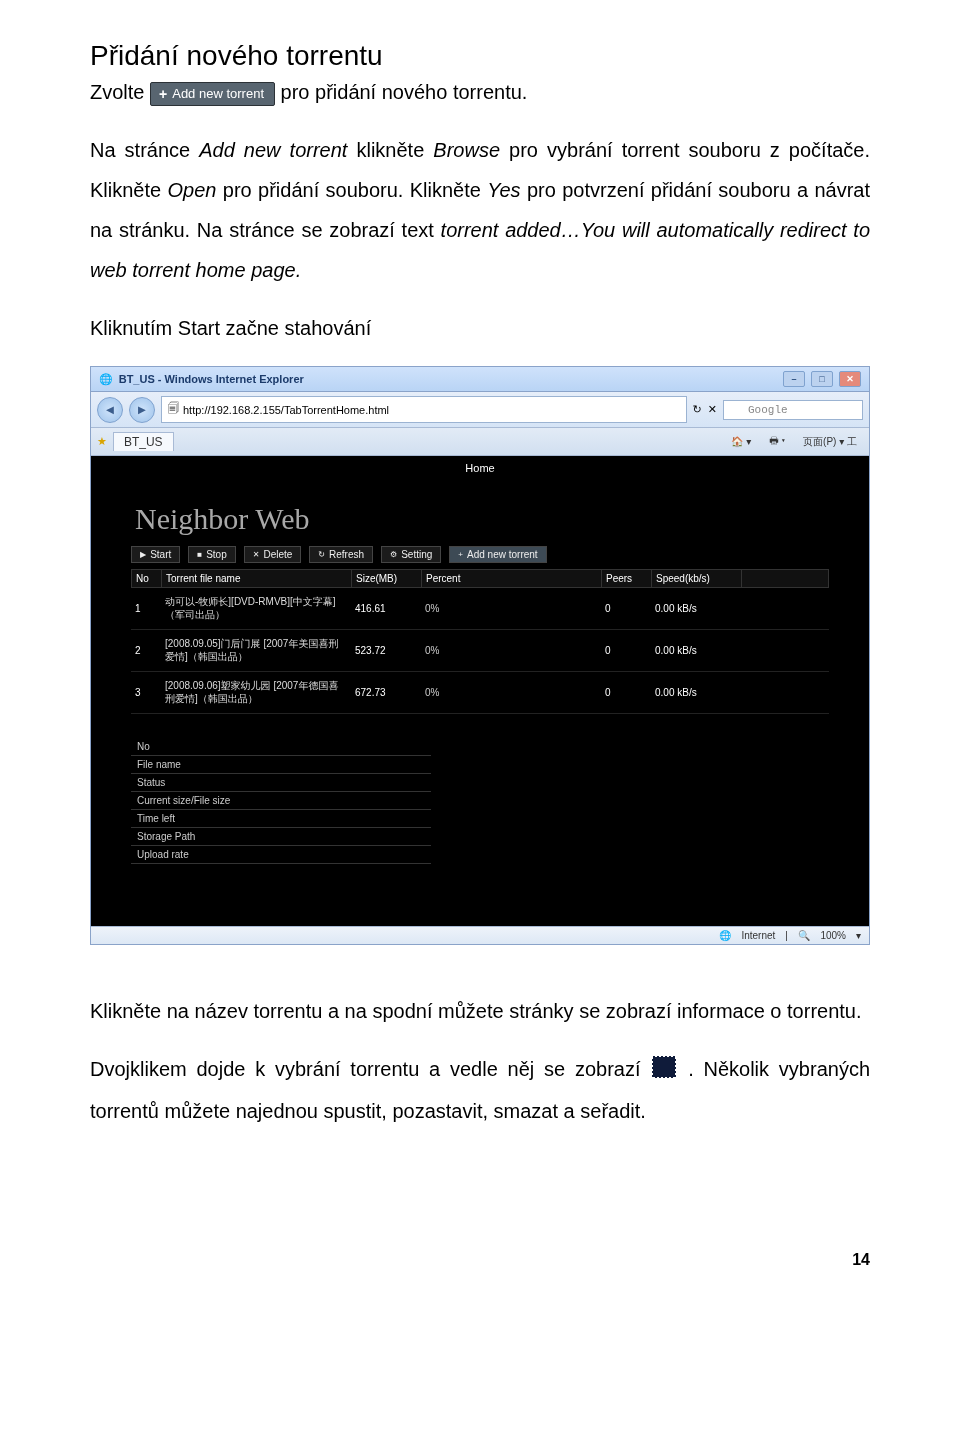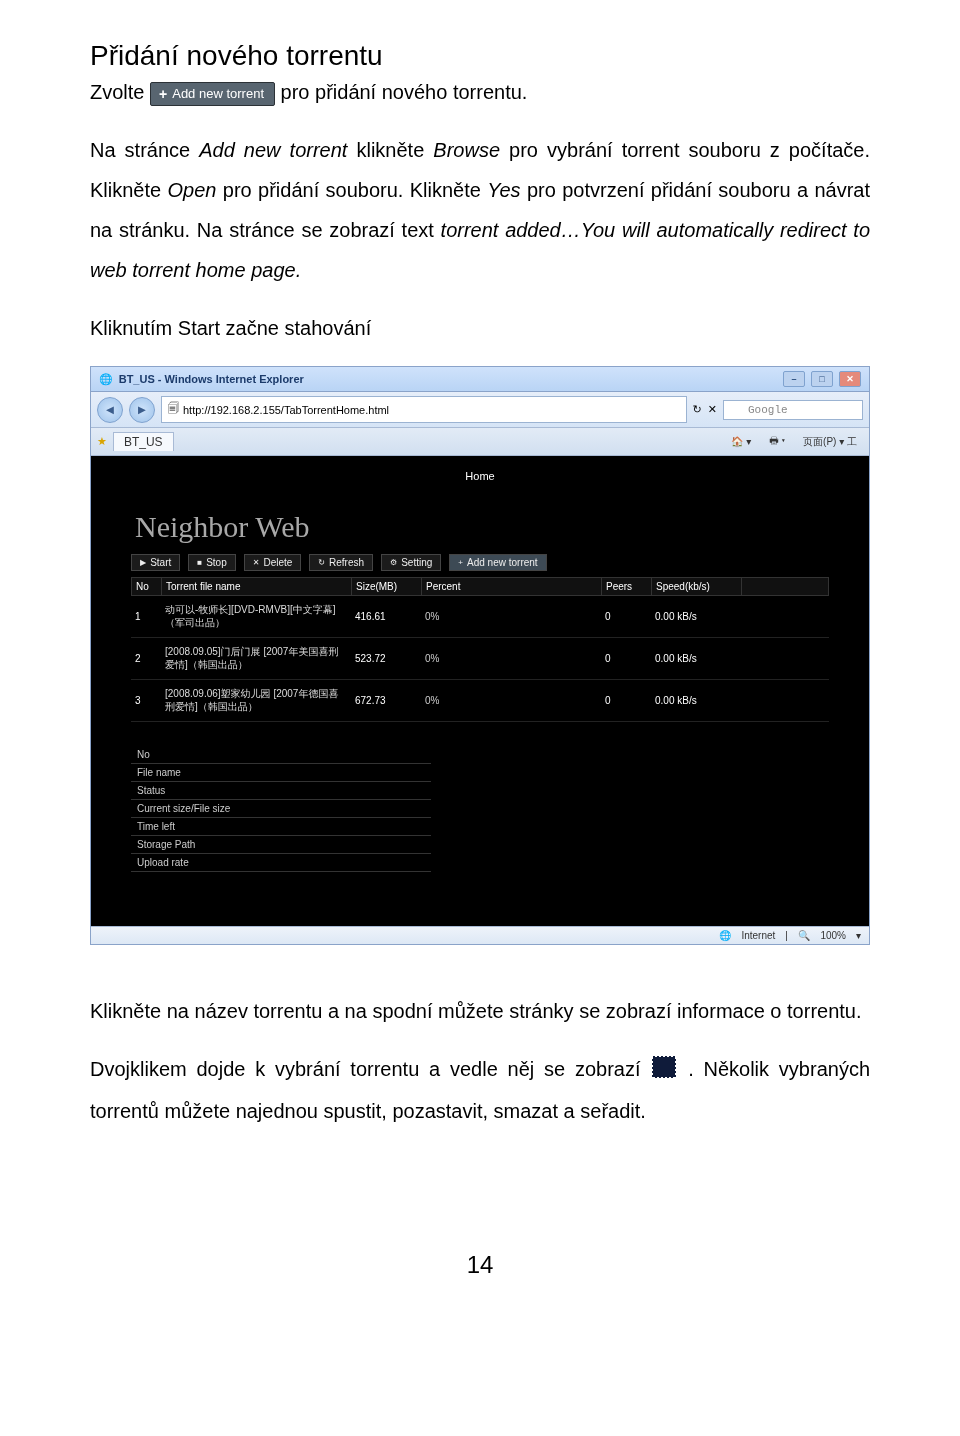--- a/index.html
+++ b/index.html
@@ -63,21 +63,21 @@
   .ie-tabs {
     background: linear-gradient(#e2ebf6,#d1dff0);
     padding: 3px 6px; display:flex; gap:6px; align-items:center;
     border-bottom: 1px solid #a8bad5;
   }
   .tab { background: #f6f9fd; border: 1px solid #a8bad5; border-bottom: none; padding: 2px 10px; color:#333; font-size:12px;}
   .toolbtn { font-size:10px; color:#333; padding: 2px 6px; }
   .ie-tabs .spacer { flex:1; }
   .page-body {
     background: #000; color: #fff;
-    padding: 14px 40px 10px 40px;
+    padding: 6px 40px 10px 40px;
     min-height: 470px;
   }
   .homelink { text-align: center; font-size: 11px; color: #fff; margin-bottom: 28px; }
   .nw-title { font-family: Liberation Serif, serif; font-size: 30px; color: #a8a8a8; margin: 0 0 10px 4px; }
   .nw-toolbar { display:flex; gap:8px; margin-bottom:6px; flex-wrap:wrap;}
   .nw-btn { background:#1b1b1b; border:1px solid #444; padding:2px 8px; font-size:10px; color:#eee; display:inline-flex; align-items:center; gap:4px;}
   .nw-btn .tri { font-size:8px; }
   .nw-btn.add { background:#3d4a55; }
   .nw-tablehead, .nw-row {
     display:grid;
@@ -93,21 +93,21 @@
   .pct { color:#ccc; }
   .detail { margin-top: 24px; width: 300px; font-size: 10px; }
   .detail .hd { background:#222; padding:3px 6px; border:1px solid #444; }
   .detail .rw { padding:3px 6px; border-bottom:1px solid #333; color:#ccc; }
   .ie-status {
     background: linear-gradient(#eef3fa,#dde8f5);
     padding: 3px 8px; display:flex; gap:10px; align-items:center;
     font-size:10px; color:#333; border-top:1px solid #a8bad5;
   }
   .ie-status .spacer{flex:1;}
-  .page-num { text-align: center; font-size: 24px; margin-top: 120px; }
+  .page-num { text-align: right; font-size: 16px; margin-top: 120px; font-weight: bold; }
 </style>
 </head>
 <body>
 
 <h1 class="h1">Přidání nového torrentu</h1>
 
 <p class="para">
   <span>Zvolte </span>
   <span class="btn-add">
     <span class="plus">+</span>

